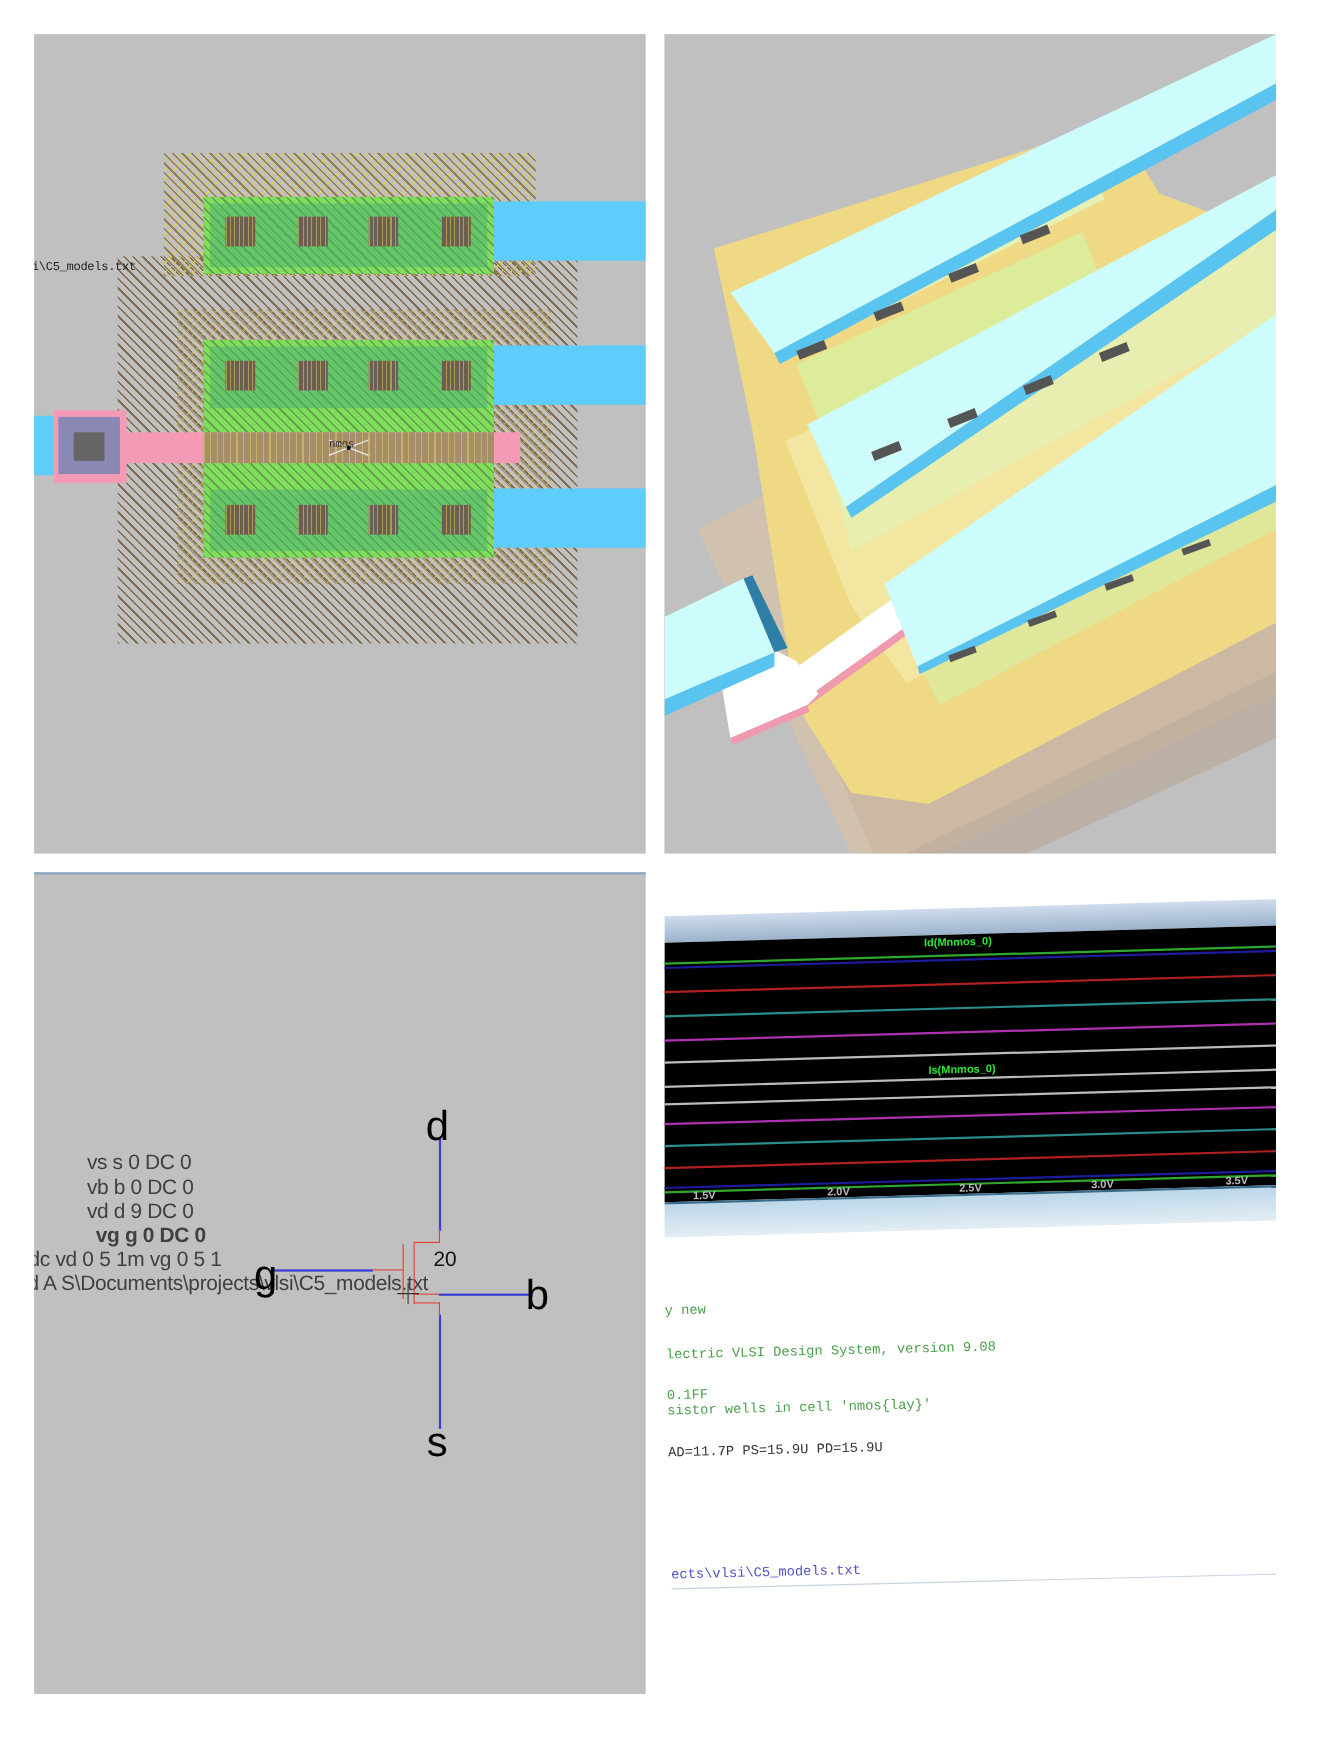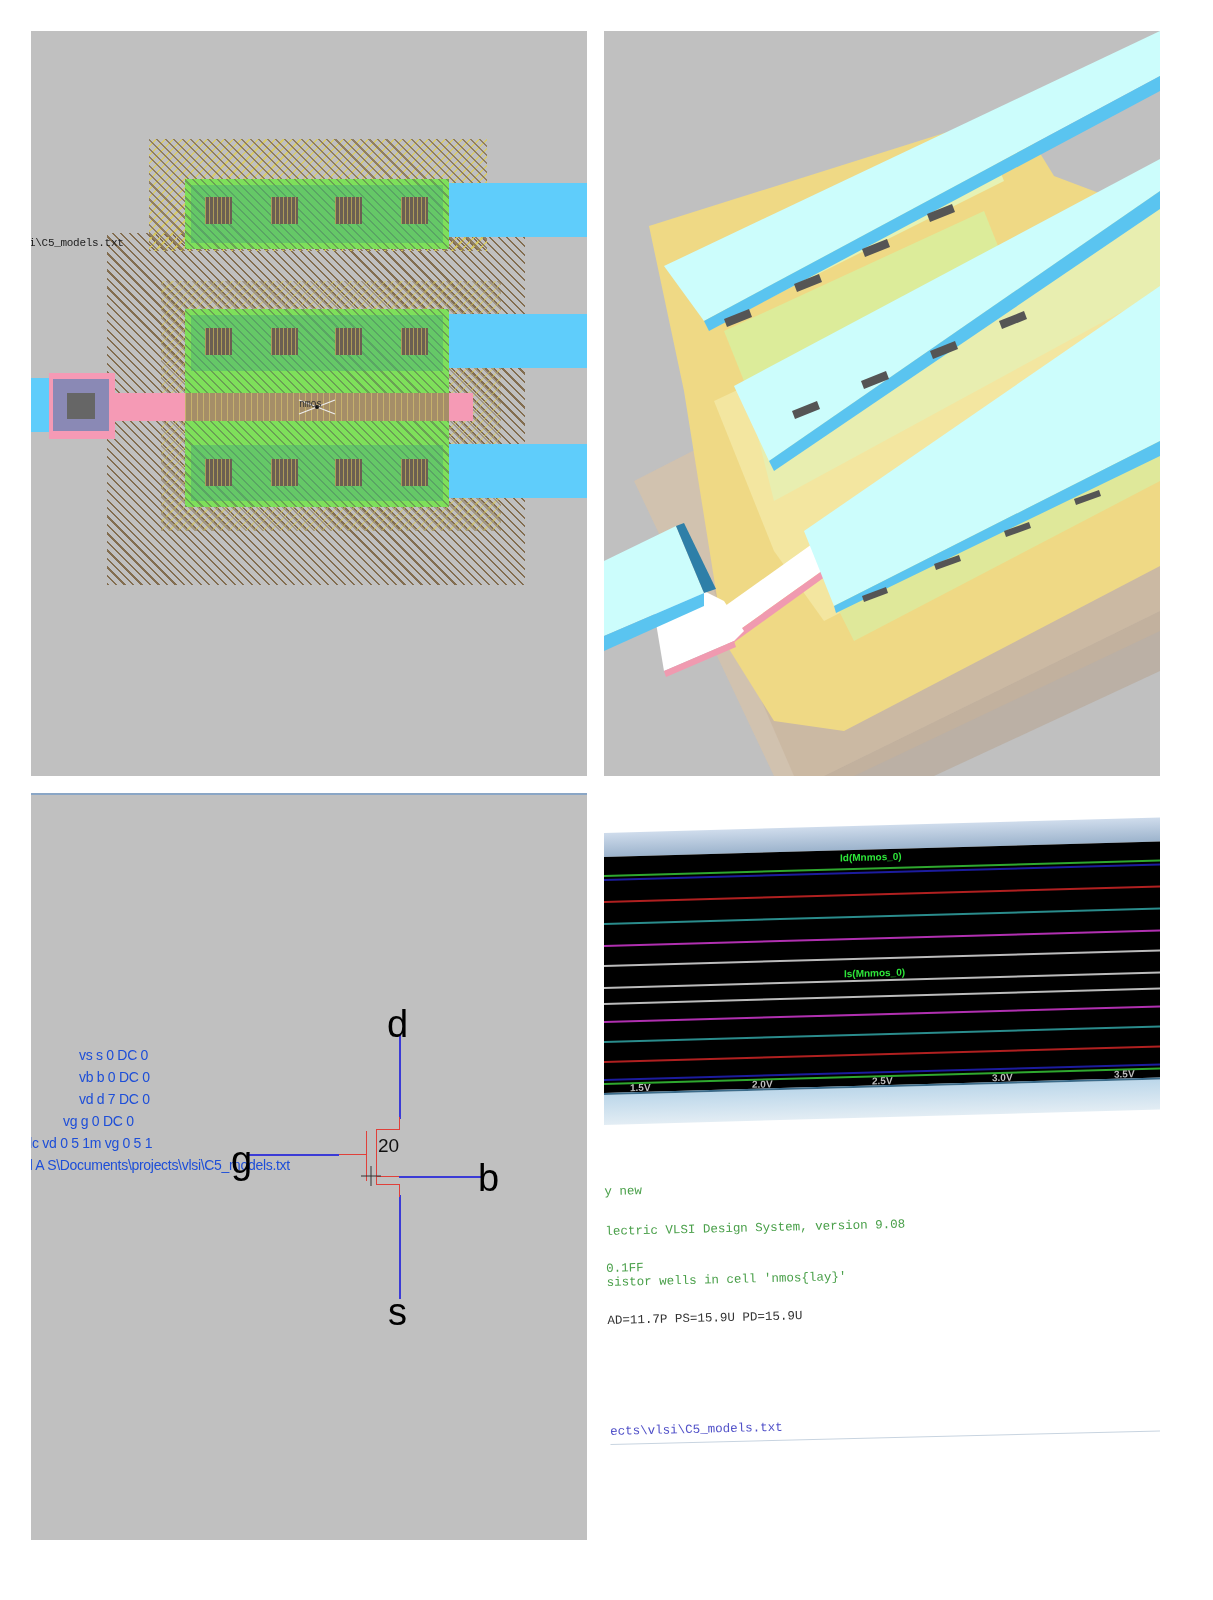--- a/index.html
+++ b/index.html
@@ -33,21 +33,21 @@
   .contact {
     background: #6b5f52;
     background-image: repeating-linear-gradient(90deg, rgba(200,180,90,0.7) 0 1px, transparent 1px 4px);
   }
   .poly { background: #f59ab5; }
   .gate { background: rgba(150,140,90,0.85);
     background-image: repeating-linear-gradient(90deg, rgba(220,200,110,0.6) 0 1px, transparent 1px 6px); }
   .layout-label { font-size: 11px; color: #222; letter-spacing: -0.3px; font-family: Liberation Mono, monospace; }
 
   
-  .netlist-line { position: absolute; font-size: 14px; color: #1d4ed8; white-space: nowrap; letter-spacing: -0.3px; }
+  .netlist-line { position: absolute; font-size: 19px; color: #404040; white-space: nowrap; letter-spacing: -0.3px; }
   .term-label { position: absolute; font-size: 38px; color: #000; line-height: 1; }
   .wire-v { position: absolute; width: 1.5px; background: #3b3bd6; }
   .wire-h { position: absolute; height: 1.5px; background: #3b3bd6; }
   .red-v { position: absolute; width: 1.2px; background: #e0403a; }
   .red-h { position: absolute; height: 1.2px; background: #e0403a; }
 
   
   .waveform-window {
     position: absolute; left: 0; top: 40px; width: 556px; height: 330px;
     transform: skewY(-1.6deg); transform-origin: left top;
@@ -184,22 +184,22 @@
       <polygon points="400,500 425,491 427,497 402,506"></polygon>
       <polygon points="470,468 495,459 497,465 472,474"></polygon>
     </g>
   </svg>
 </div>
 
 <div class="panel" id="p-schem">
   <div>
     <span class="netlist-line" style="left:48px;top:252px;">vs s 0 DC 0</span>
     <span class="netlist-line" style="left:48px;top:274px;">vb b 0 DC 0</span>
-    <span class="netlist-line" style="left:48px;top:296px;">vd d 7 DC 0</span>
-    <span class="netlist-line" style="left:32px;top:318px;">vg g 0 DC 0</span>
+    <span class="netlist-line" style="left:48px;top:296px;">vd d 9 DC 0</span>
+    <span class="netlist-line" style="left:56px;top:318px;font-weight:bold;">vg g 0 DC 0</span>
     <span class="netlist-line" style="left:-10px;top:340px;">.dc vd 0 5 1m vg 0 5 1</span>
     <span class="netlist-line" style="left:-6px;top:362px;">d A S\Documents\projects\vlsi\C5_models.txt</span>
   </div>
 
   <div class="wire-v" style="left:368px;top:240px;height:84px;"></div>
   <div class="wire-v" style="left:368px;top:400px;height:104px;"></div>
   <div class="wire-h" style="left:218px;top:359px;width:90px;"></div>
   <div class="wire-h" style="left:368px;top:381px;width:84px;"></div>
 
   <div>
@@ -211,21 +211,21 @@
     <div class="red-h" style="left:345px;top:389px;width:24px;"></div>
     <div class="red-v" style="left:368px;top:389px;height:13px;"></div>
     <div class="red-h" style="left:346px;top:381px;width:22px;"></div>
     <div class="abs" style="left:330px;top:371px;width:20px;height:20px;">
       <svg width="20" height="20">
           <line x1="0" y1="10" x2="20" y2="10" stroke="#333" stroke-width="1"></line>
           <line x1="10" y1="0" x2="10" y2="20" stroke="#333" stroke-width="1"></line>
         </svg>
     </div>
   </div>
-  <span class="abs" style="left:347px;top:340px;font-size:19px;color:#111;">20</span>
+  <span class="abs" style="left:347px;top:340px;font-size:19px;color:#111;padding-left:16px;">20</span>
 
   <span class="term-label" style="left:356px;top:210px;">d</span>
   <span class="term-label" style="left:200px;top:346px;">g</span>
   <span class="term-label" style="left:447px;top:364px;">b</span>
   <span class="term-label" style="left:357px;top:498px;">s</span>
 </div>
 
 <div class="panel" id="p-sim">
   <div class="waveform-window">
     <div class="wave-titlebar"></div>

